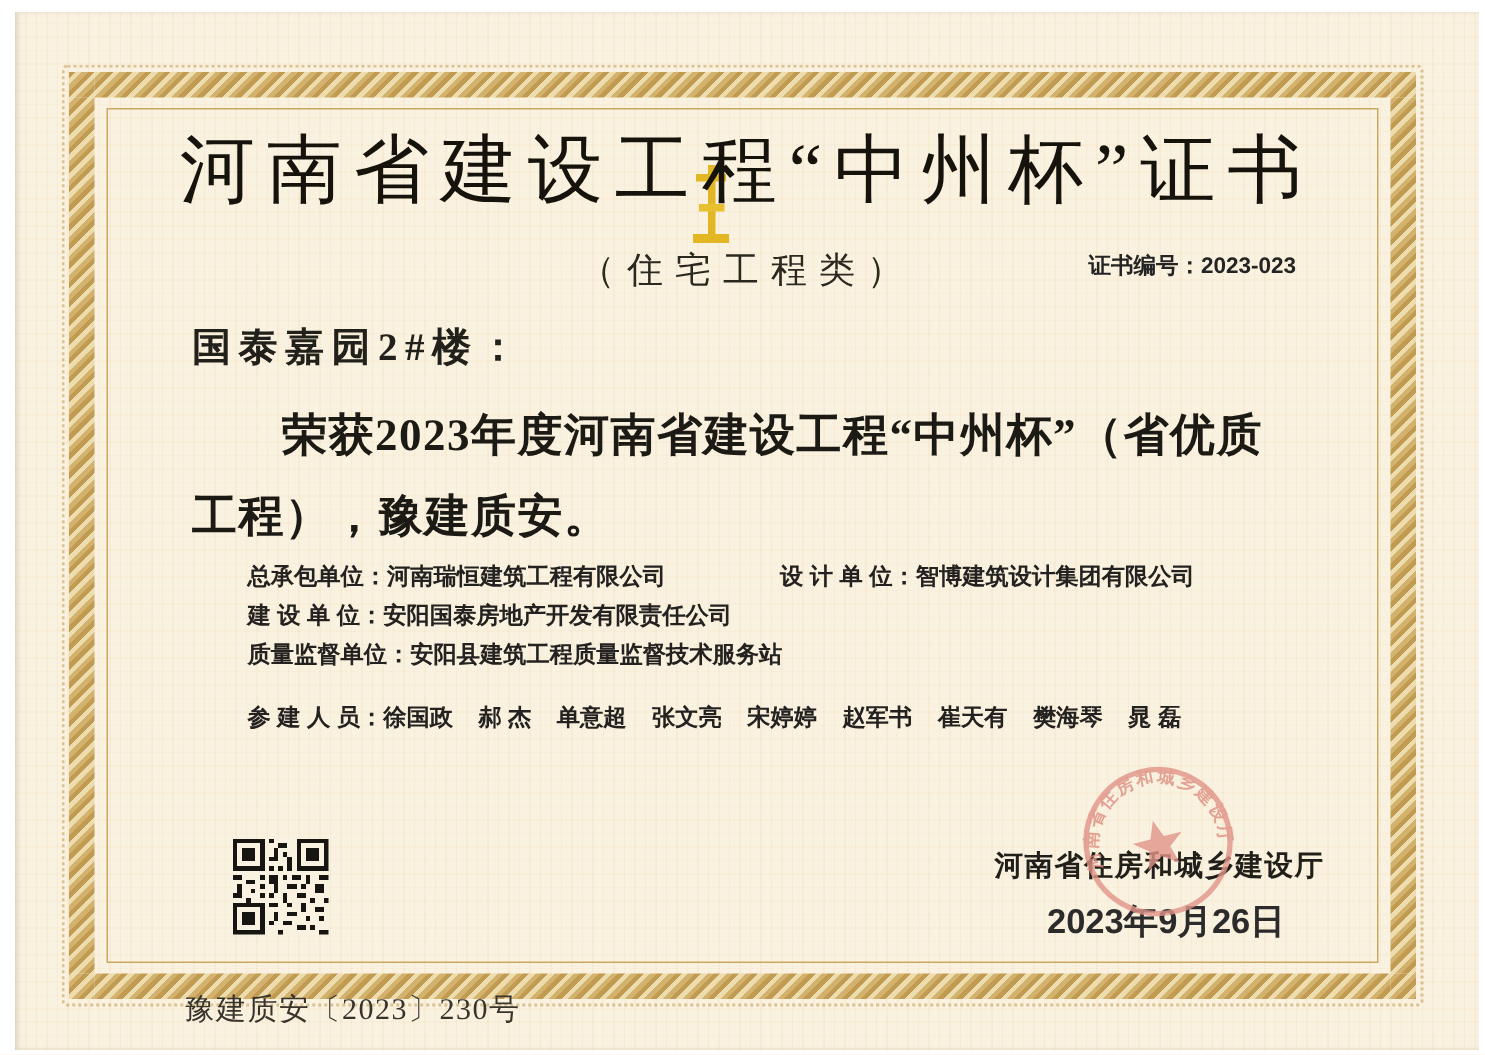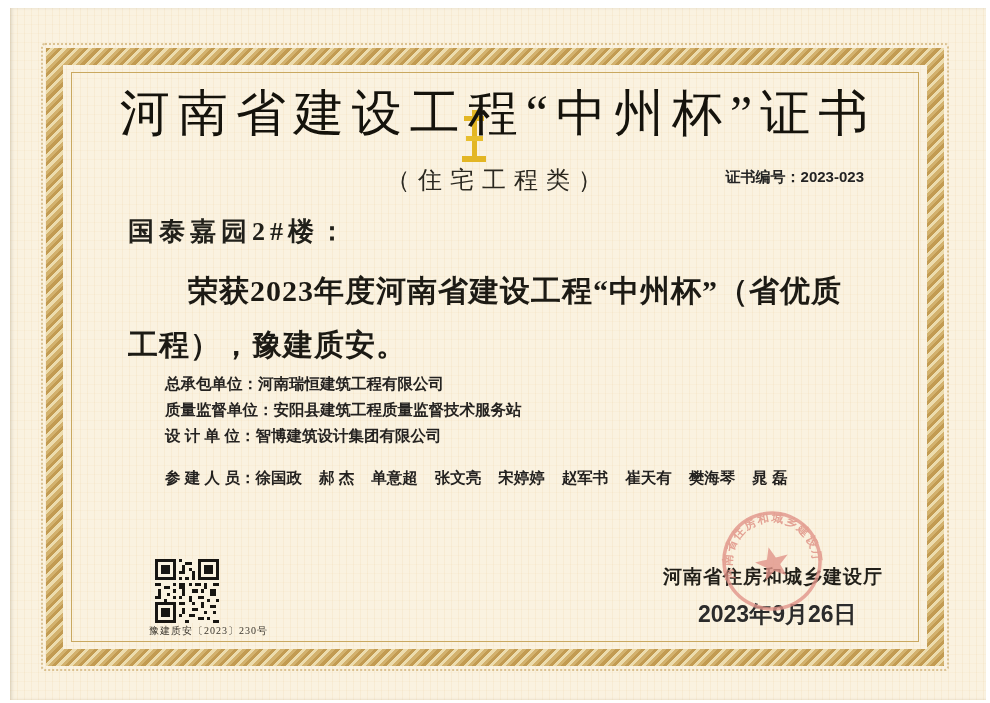--- a/index.html
+++ b/index.html
@@ -73,22 +73,22 @@
 
   .participants{
     position:absolute;left:155px;top:460px;z-index:2;white-space:nowrap;
     font-family:"Liberation Sans","DejaVu Sans",sans-serif;
     font-size:15.5px;font-weight:bold;color:#242220;
   }
   .participants .name{margin-right:17px;}
 
   .qr{position:absolute;left:145px;top:551px;width:64px;height:64px;z-index:2;}
   .doc-no{
-    position:absolute;left:113px;top:616px;font-size:10px;letter-spacing:1px;
-    color:#38342c;z-index:2;margin-left:26px;
+    position:absolute;left:113px;top:651px;font-size:20px;letter-spacing:1px;
+    color:#38342c;z-index:2;
   }
   .issuer{
     position:absolute;left:653px;top:556px;font-size:19px;font-weight:bold;
     letter-spacing:1px;color:#211f19;z-index:2;
   }
   .issue-date{
     position:absolute;left:688px;top:591px;font-size:23px;font-weight:600;
     font-family:"Liberation Sans","DejaVu Sans",sans-serif;color:#2b2b2b;z-index:2;
   }
   .seal{position:absolute;left:711px;top:502px;width:102px;height:102px;z-index:4;opacity:.8;transform:rotate(-14deg);}
@@ -118,20 +118,21 @@
 
     <div class="recipient">国泰嘉园2#楼：</div>
 
     <div class="body-text">
       <span class="indent">荣获2023年度河南省建设工程“中州杯”（省优质</span>
       <span>工程），豫建质安。</span>
     </div>
 
     <div class="units">
       <div class="unit-row"><span class="unit-label">总承包单位：</span><span>河南瑞恒建筑工程有限公司</span></div>
+      <div class="unit-row"><span class="unit-label">建 设 单 位：</span><span>安阳国泰房地产开发有限责任公司</span></div>
       <div class="unit-row"><span class="unit-label">质量监督单位：</span><span>安阳县建筑工程质量监督技术服务站</span></div>
       <div class="unit-row"><span class="unit-label">设 计 单 位：</span><span>智博建筑设计集团有限公司</span></div>
     </div>
 
     <div class="participants">
       <span class="unit-label">参 建 人 员：</span><span class="name">徐国政</span><span class="name">郝 杰</span><span class="name">单意超</span><span class="name">张文亮</span><span class="name">宋婷婷</span><span class="name">赵军书</span><span class="name">崔天有</span><span class="name">樊海琴</span><span class="name">晁 磊</span>
     </div>
 
     <svg class="qr" viewBox="0 0 21 21" shape-rendering="crispEdges">
       <rect x="0" y="0" width="21" height="21" fill="#faf2e0"></rect>

